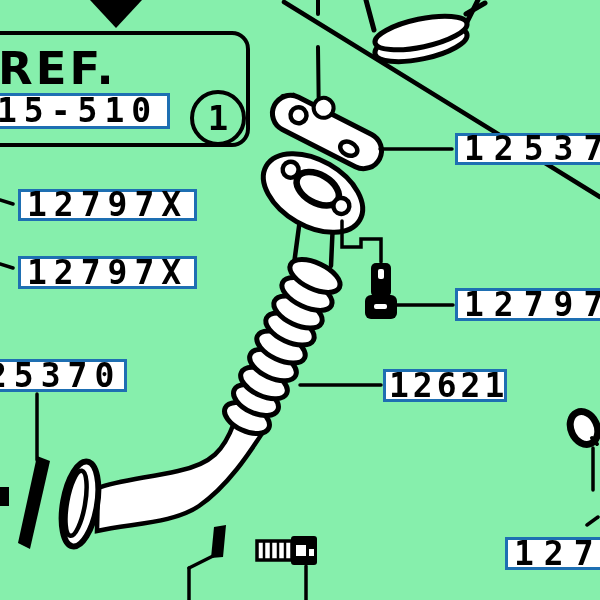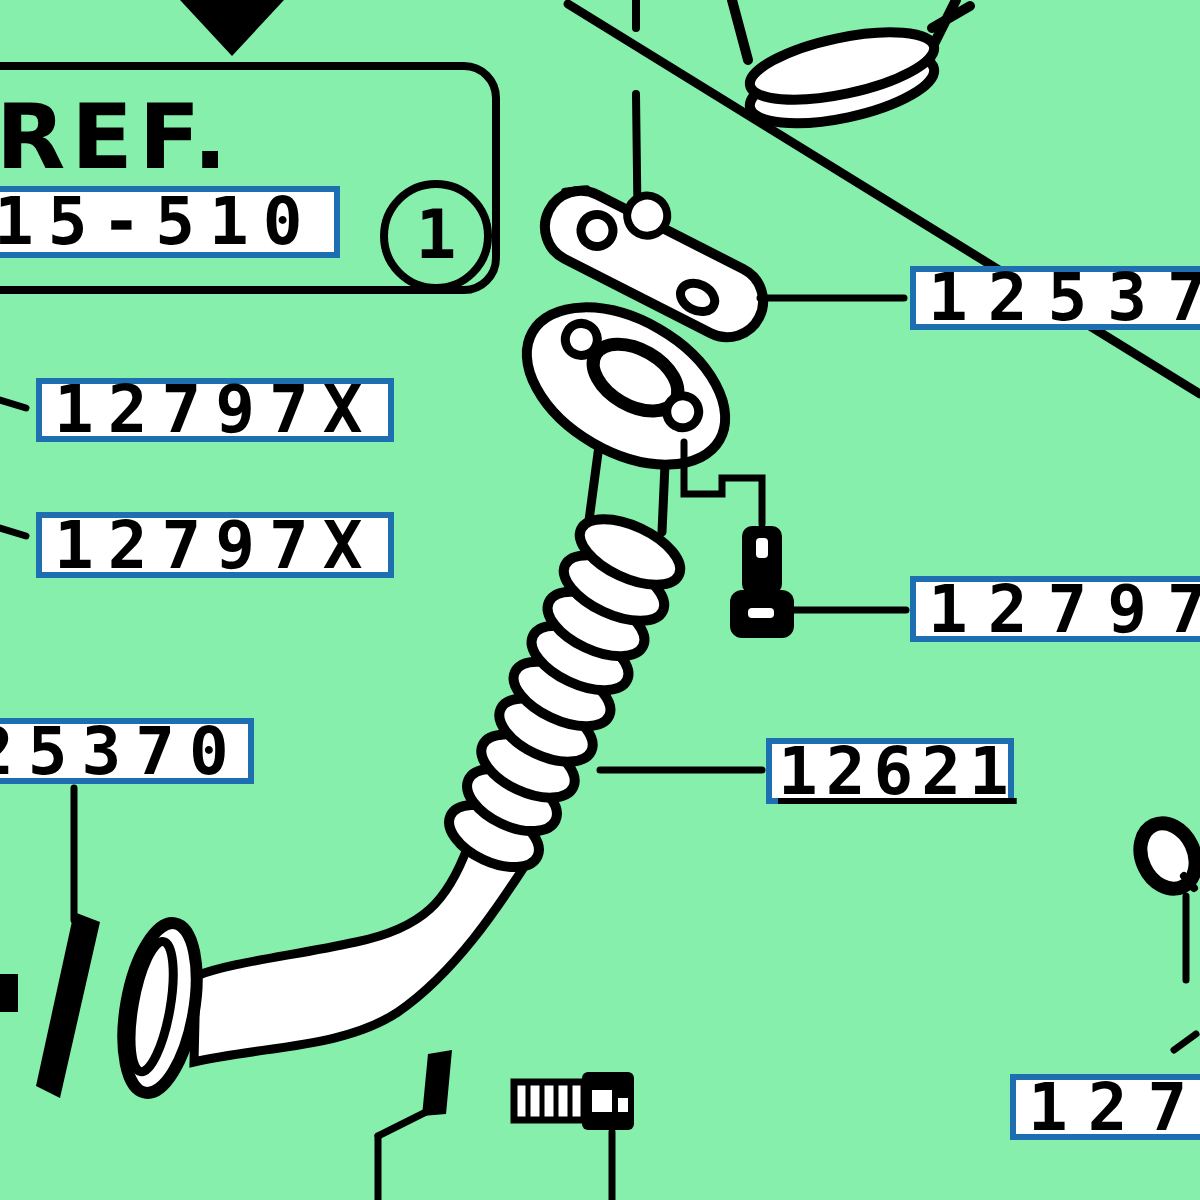--- a/index.html
+++ b/index.html
@@ -11,21 +11,21 @@
   }
   #screen svg { position:absolute; left:0; top:0; }
   .plabel {
     position:absolute; box-sizing:border-box;
     border:3px solid #1e6fb2; background:#fff; color:#000;
     font-family:"DejaVu Sans Mono", monospace; font-weight:bold;
     font-size:33px; letter-spacing:7px; padding:0 0 0 6px;
     white-space:nowrap;
   }
   .plabel.wide  { letter-spacing:10px; }
-  .plabel.tight { letter-spacing:4px; padding-left:3px;text-decoration:underline; }
+  .plabel.tight { letter-spacing:4px; padding-left:3px; }
   .reftext {
     position:absolute; left:-2px; top:42px; color:#000;
     font-weight:bold; font-size:45px; letter-spacing:3px;
     font-family:"DejaVu Sans", sans-serif;
   }
   .circle-num {
     position:absolute; left:190px; top:90px; width:56px; height:56px;
     box-sizing:border-box; border:4px solid #000; border-radius:50%;
     display:flex; align-items:center; justify-content:center;
     font-family:"DejaVu Sans Mono", monospace; font-weight:bold; font-size:34px;

